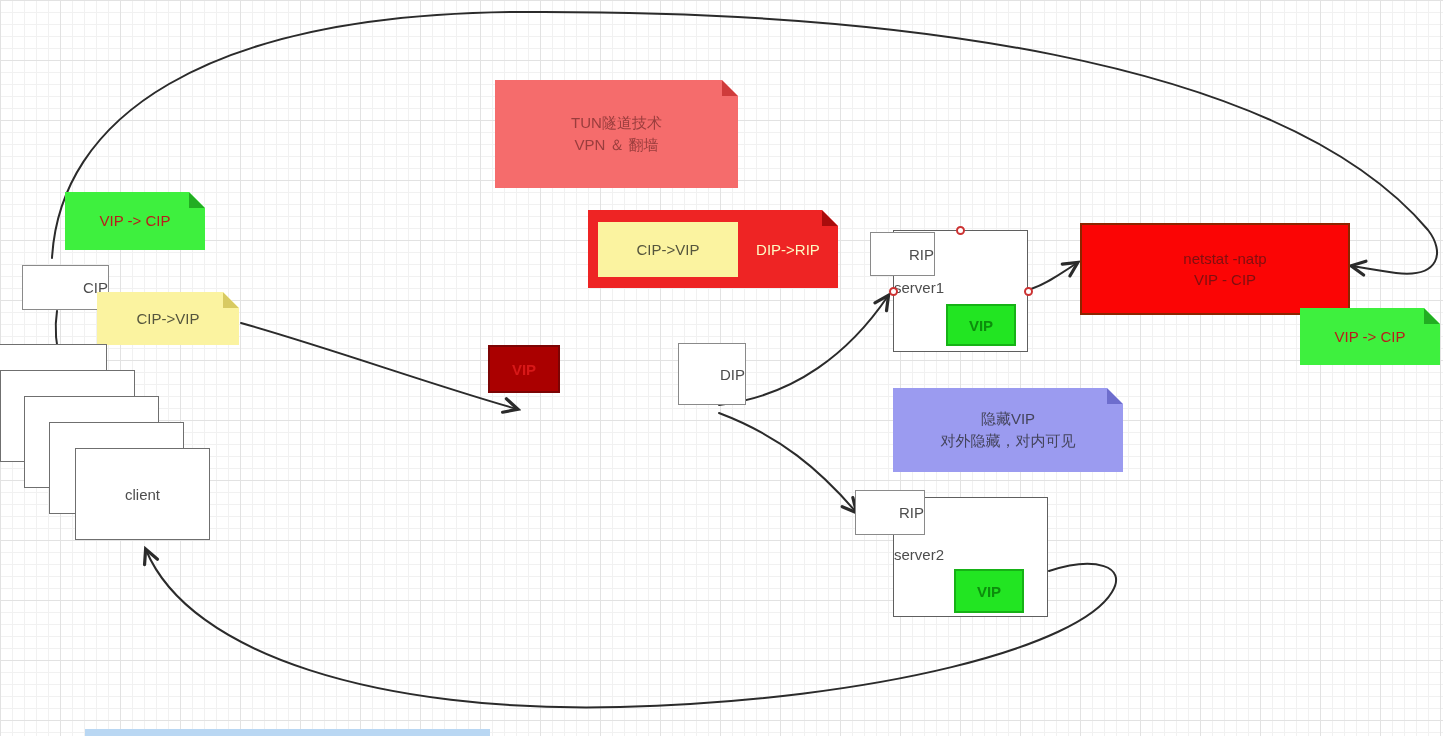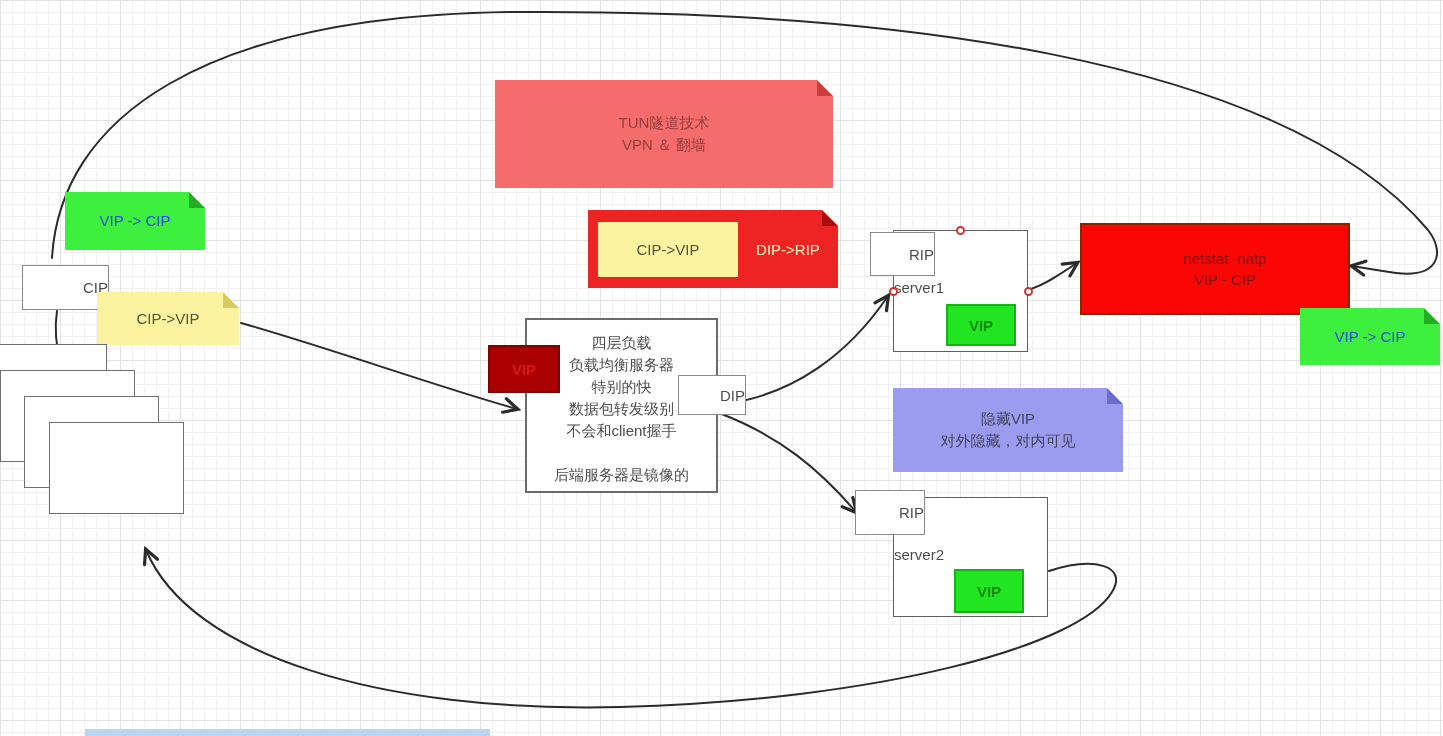--- a/index.html
+++ b/index.html
@@ -21,21 +21,21 @@
   .lb-box{background:#fff;border:2px solid #6b6b6b;display:flex;flex-direction:column;align-items:center;padding-top:12px;}
   .lb-line{height:22px;line-height:22px;white-space:nowrap;color:#4d4d4d;}
   .server-box{background:#fff;border:1px solid #5f5f5f;}
   .server-label{position:absolute;left:0;top:48px;width:100%;text-align:left;color:#4d4d4d;}
   .vip-green{position:absolute;background:#22e522;border:2px solid #16b216;display:flex;align-items:center;justify-content:center;color:#0c8d0c;font-weight:bold;box-sizing:border-box;}
   .vip-dark{background:#aa0000;border:2px solid #7c0404;display:flex;align-items:center;justify-content:center;color:#d81818;font-weight:bold;}
   .netstat-box{background:#fb0505;border:2px solid #8b2500;display:flex;flex-direction:column;align-items:center;justify-content:center;color:#7e1010;}
   .netstat-box div{height:21px;line-height:21px;}
   .note{clip-path:polygon(0 0, calc(100% - 16px) 0, 100% 16px, 100% 100%, 0 100%);display:flex;flex-direction:column;align-items:center;justify-content:center;}
   .fold{position:absolute;top:0;right:0;width:16px;height:16px;clip-path:polygon(0 0, 100% 100%, 0 100%);}
-  .note-green{background:#3ef03e;color:#1d4ed8;}
+  .note-green{background:#3ef03e;color:#b91c1c;}
   .note-green .fold{background:#22ad22;}
   .note-yellow{background:#fbf3a0;color:#55553d;}
   .note-yellow .fold{background:#d8ca62;}
   .note-pink{background:#f56c6c;color:#9a3d3d;}
   .note-pink .fold{background:#cf3b3b;}
   .note-purple{background:#9b9bf0;color:#44445c;}
   .note-purple .fold{background:#6d6dcd;}
   .note-line{height:22px;line-height:22px;white-space:nowrap;}
   .red-combo{position:absolute;z-index:2;background:#ee2424;clip-path:polygon(0 0, calc(100% - 16px) 0, 100% 16px, 100% 100%, 0 100%);}
   .red-combo .fold{background:#a90c0c;}
@@ -75,50 +75,44 @@
 
   <div class="shape note note-yellow" style="left:97px;top:292px;width:142px;height:53px;">
     <div class="fold"></div>
     <span class="note-line">CIP-&gt;VIP</span>
   </div>
 
   <div class="shape stack-box" style="left:-28px;top:344px;width:135px;height:92px;"></div>
   <div class="shape stack-box" style="left:0px;top:370px;width:135px;height:92px;"></div>
   <div class="shape stack-box" style="left:24px;top:396px;width:135px;height:92px;"></div>
   <div class="shape stack-box" style="left:49px;top:422px;width:135px;height:92px;"></div>
+  <div class="shape stack-box client-front" style="left:75px;top:448px;width:135px;height:92px;">
+    <span>client</span>
+  </div>
 
-  <div class="shape note note-pink" style="left:495px;top:80px;width:338px;height:108px;">
+  <div class="shape note note-pink" style="left:495px;top:80px;width:243px;height:108px;">
     <div class="fold"></div>
     <span class="note-line">TUN隧道技术</span>
     <span class="note-line">VPN ＆ 翻墙</span>
   </div>
 
   <div class="red-combo" style="left:588px;top:210px;width:250px;height:78px;">
     <div class="fold"></div>
     <div class="inner-yellow">
       <span>CIP-&gt;VIP</span>
     </div>
     <div class="dip-rip-label">DIP-&gt;RIP</div>
   </div>
 
-  <div class="shape lb-box" style="left:525px;top:318px;width:193px;height:175px;">
-    <div class="lb-line">四层负载</div>
-    <div class="lb-line">负载均衡服务器</div>
-    <div class="lb-line">特别的快</div>
-    <div class="lb-line">数据包转发级别</div>
-    <div class="lb-line">不会和client握手</div>
-    <div class="lb-line"></div>
-    <div class="lb-line">后端服务器是镜像的</div>
-  </div>
 
   <div class="shape vip-dark" style="left:488px;top:345px;width:72px;height:48px;">
     <span>VIP</span>
   </div>
 
-  <div class="shape white-box" style="left:678px;top:343px;width:68px;height:40px;margin-top:32px;">
+  <div class="shape white-box" style="left:678px;top:343px;width:68px;height:62px;">
     <span>DIP</span>
   </div>
 
   <div class="shape server-box" style="left:893px;top:230px;width:135px;height:122px;">
     <div class="server-label">server1</div>
     <div class="vip-green" style="left:52px;top:73px;width:70px;height:42px;">
       <span>VIP</span>
     </div>
   </div>
 

